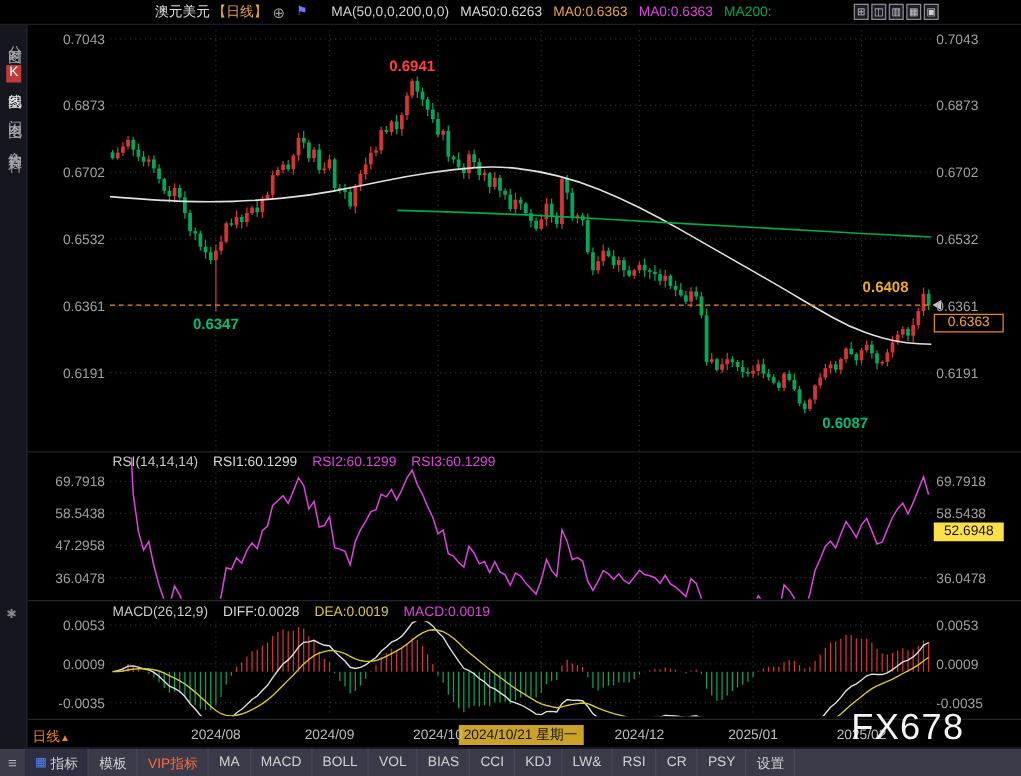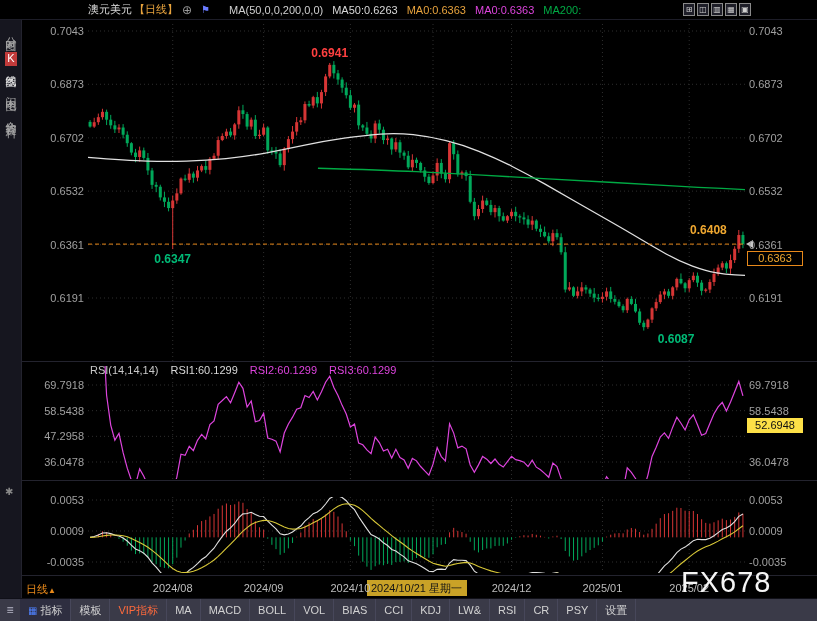--- a/index.html
+++ b/index.html
@@ -5,21 +5,21 @@
   * { margin:0; padding:0; box-sizing:border-box; }
   html,body { background:#000; }
   body { width:817px; height:621px; overflow:hidden;
          font-family:"Liberation Sans","DejaVu Sans",sans-serif; position:relative; }
   #app { position:relative; width:817px; height:621px; background:#000; overflow:hidden; }
   #chart-svg { position:absolute; left:0; top:0; z-index:1; }
   #chart-svg text { font-family:"Liberation Sans","DejaVu Sans",sans-serif; }
 
   #topbar { position:absolute; left:0; top:0; width:817px; height:20px; background:#000;
             border-bottom:1px solid #1d1d28; z-index:3; display:flex; align-items:center;
-            font-size:11px; color:#ddd; white-space:nowrap; }
+            font-size:11px; color:#ddd; white-space:nowrap;padding-left:36px; }
   .sym { margin-left:88px; color:#dcdcdc; }
   .period { color:#e8a33d; margin-left:2px; }
   .plusicon { color:#9a9a9a; margin-left:4px; font-size:12px; cursor:pointer; }
   .flagicon { color:#6a7bff; margin-left:9px; font-size:10px; }
   .ma-group { color:#cfcfcf; margin-left:19px; }
   .ma-item { margin-left:9px; }
   #win-controls { position:absolute; left:683px; top:3px; display:flex; gap:2px; }
   .win-btn { width:12px; height:13px; border:1px solid #8a8a8a; color:#cfcfcf; font-size:8px;
              line-height:11px; text-align:center; background:#1e1e28; cursor:pointer; }
 
@@ -667,20 +667,28 @@
 
   <div id="rsi-title" class="panel-title">
     <span>RSI(14,14,14)</span>
       <span id="rsi-values" style="display:flex;gap:12px;">
         <span class="pv" style="color: rgb(216, 216, 216);">RSI1:60.1299</span>
         <span class="pv" style="color: rgb(221, 68, 221);">RSI2:60.1299</span>
         <span class="pv" style="color: rgb(221, 68, 221);">RSI3:60.1299</span>
       </span>
   </div>
 
+  <div id="macd-title" class="panel-title">
+    <span>MACD(26,12,9)</span>
+      <span id="macd-values" style="display:flex;gap:12px;">
+        <span class="pv" style="color: rgb(216, 216, 216);">DIFF:0.0028</span>
+        <span class="pv" style="color: rgb(216, 200, 56);">DEA:0.0019</span>
+        <span class="pv" style="color: rgb(221, 68, 221);">MACD:0.0019</span>
+      </span>
+  </div>
 
   <div id="price-box" style="top: 251.099px;">0.6363</div>
   <div id="rsi-box" style="top: 418.013px;">52.6948</div>
 
   <div id="xaxis-row">
     <span id="period-tag"><span>日线</span><span class="tri">▲</span></span>
     <div id="date-box" style="left: 366.5px;">2024/10/21 星期一</div>
   <span class="xlabel" style="left: 142.708px;">2024/08</span>
       <span class="xlabel" style="left: 233.613px;">2024/09</span>
       <span class="xlabel" style="left: 320.387px;">2024/10</span>

